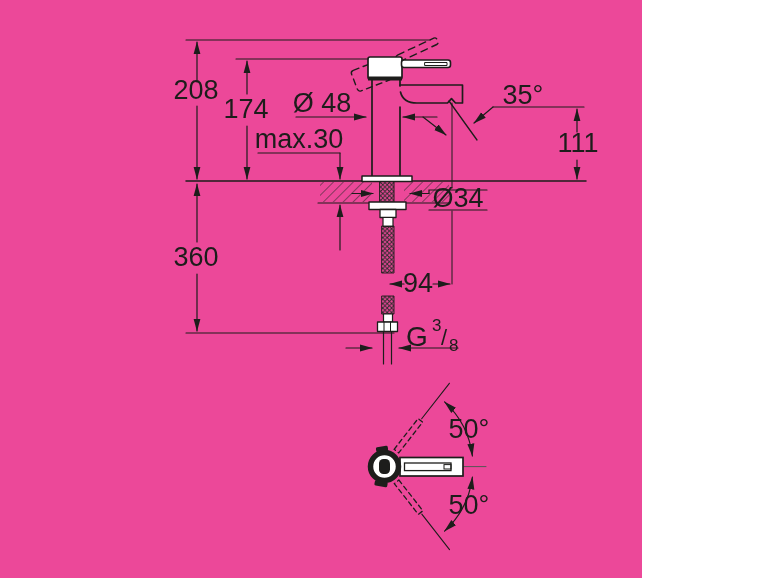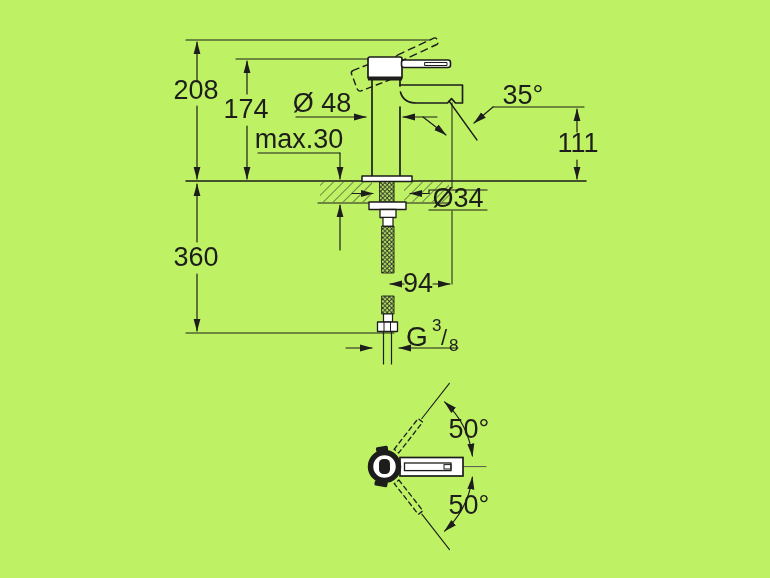--- a/index.html
+++ b/index.html
@@ -1,19 +1,19 @@
 <!DOCTYPE html>
 <html><head>
 <meta charset="utf-8">
 <style>
   html,body{margin:0;padding:0;background:#ffffff;}
   .canvas{
     position:relative;
-    width:770px;height:578px;
-    background:#bef264;
+    width:642px;height:578px;
+    background:#ec4899;
     font-family:"Liberation Sans", sans-serif;
     overflow:hidden;
   }
   svg{display:block;}
   text{
     font-family:"Liberation Sans", sans-serif;
     fill:#1d1d1b;
   }
   .dimtxt{font-size:27px;}
   .suptxt{font-size:17px;}

